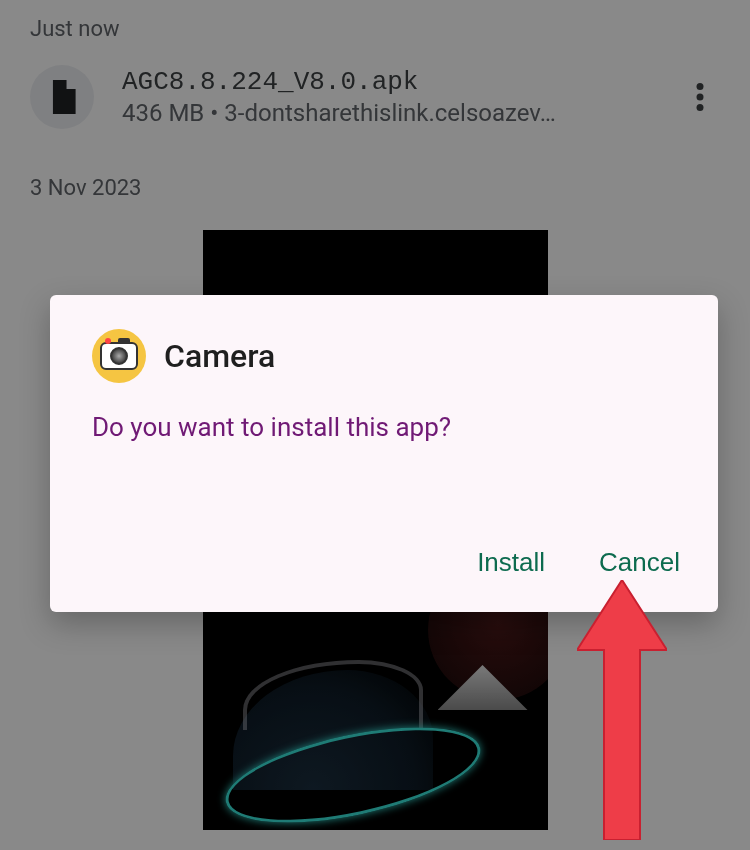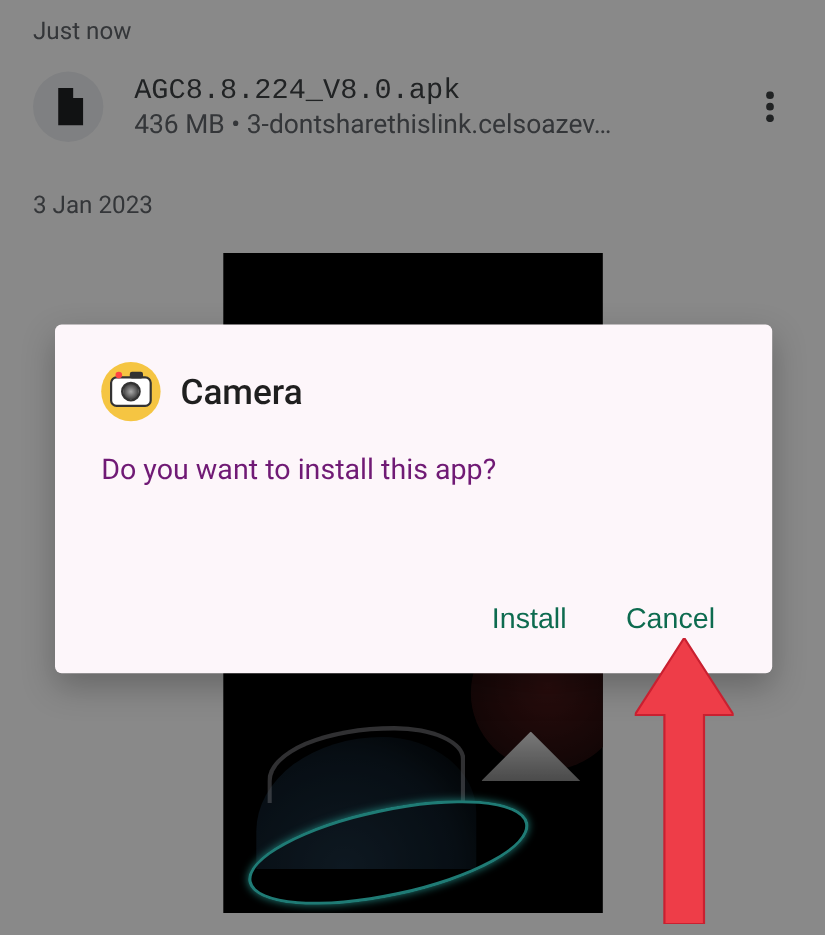--- a/index.html
+++ b/index.html
@@ -123,25 +123,25 @@
       border: 3px solid #39e0d6;
       border-radius: 50%;
       transform: rotate(-12deg);
       box-shadow: 0 0 8px #39e0d6;
     }
     
     .dialog {
       position: absolute;
       top: 295px;
       left: 50px;
-      right: 48px;
+      right: 32px;
       background: #fdf6fa;
       border-radius: 6px;
       z-index: 20;
-      padding: 34px 42px 28px 42px;
+      padding: 34px 28px 28px 42px;
       box-shadow: 0 12px 30px rgba(0,0,0,0.25);
     }
     .dialog-header {
       display: flex;
       align-items: center;
       gap: 18px;
       margin-bottom: 26px;
     }
     .cam-icon {
       width: 54px;
@@ -244,21 +244,21 @@
     </div>
     <div class="more-btn">
       <svg width="8" height="28" viewBox="0 0 6 24">
         <circle cx="3" cy="3" r="3" fill="#3c4043"></circle>
         <circle cx="3" cy="12" r="3" fill="#3c4043"></circle>
         <circle cx="3" cy="21" r="3" fill="#3c4043"></circle>
       </svg>
     </div>
   </div>
 
-  <div class="section-header">3 Jan 2023</div>
+  <div class="section-header">3 Nov 2023</div>
 
   <div class="thumbnail">
     <div class="moon"></div>
     <div class="mountain"></div>
     <div class="wave"></div>
     <div class="wave-foam"></div>
     <div class="ring"></div>
   </div>
 
 </div>

